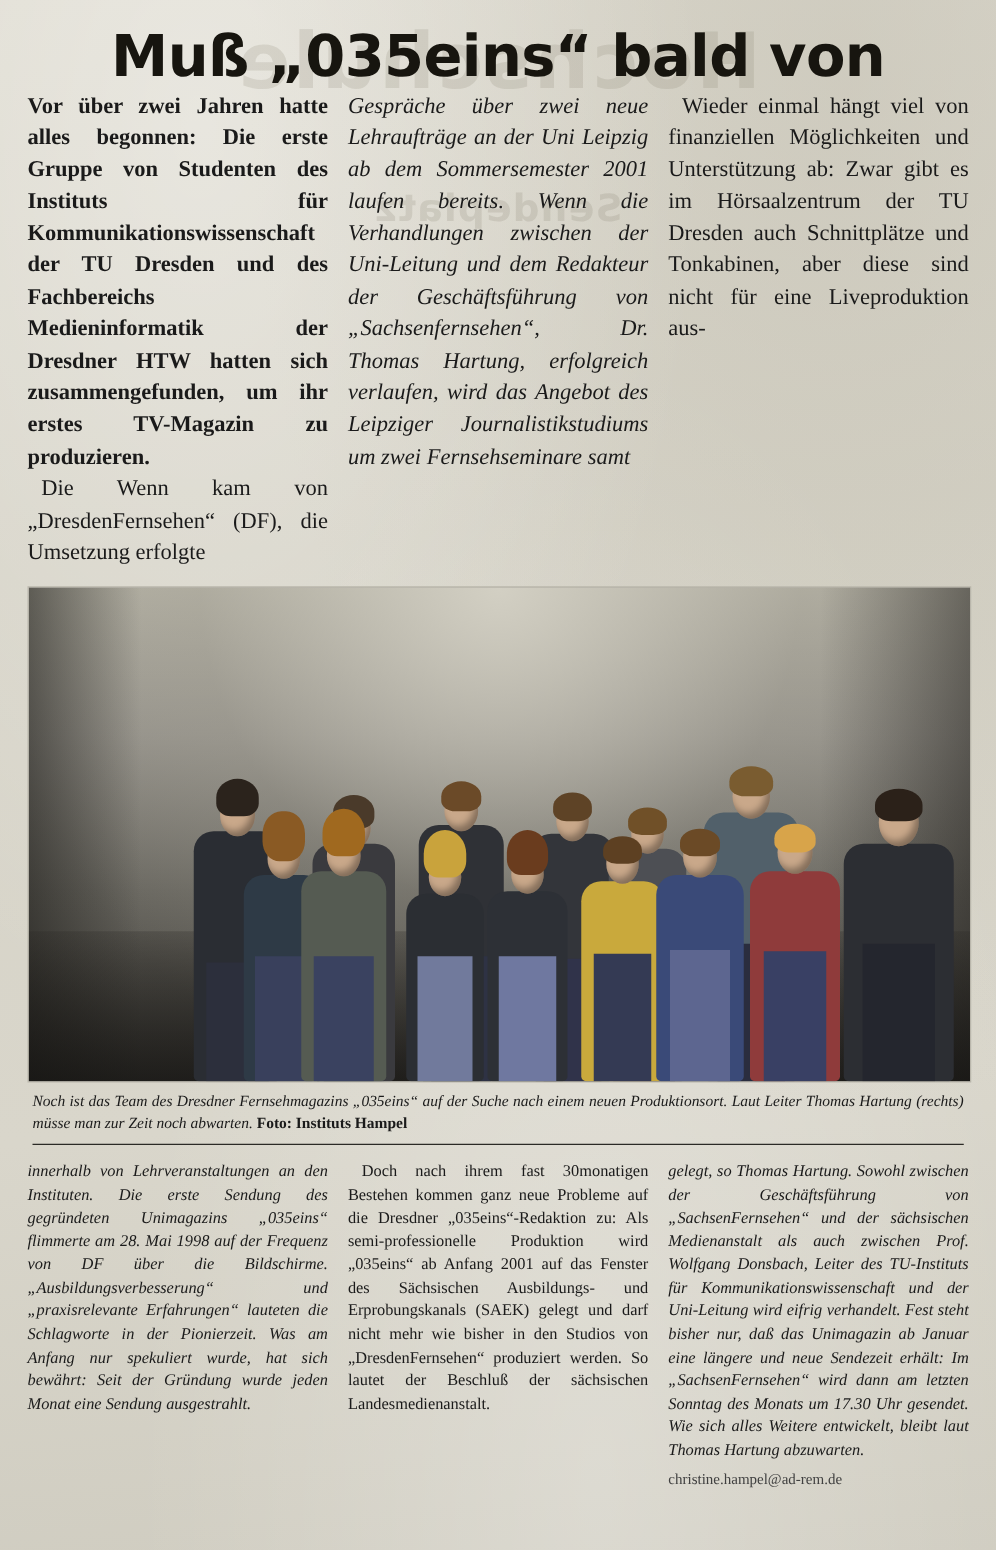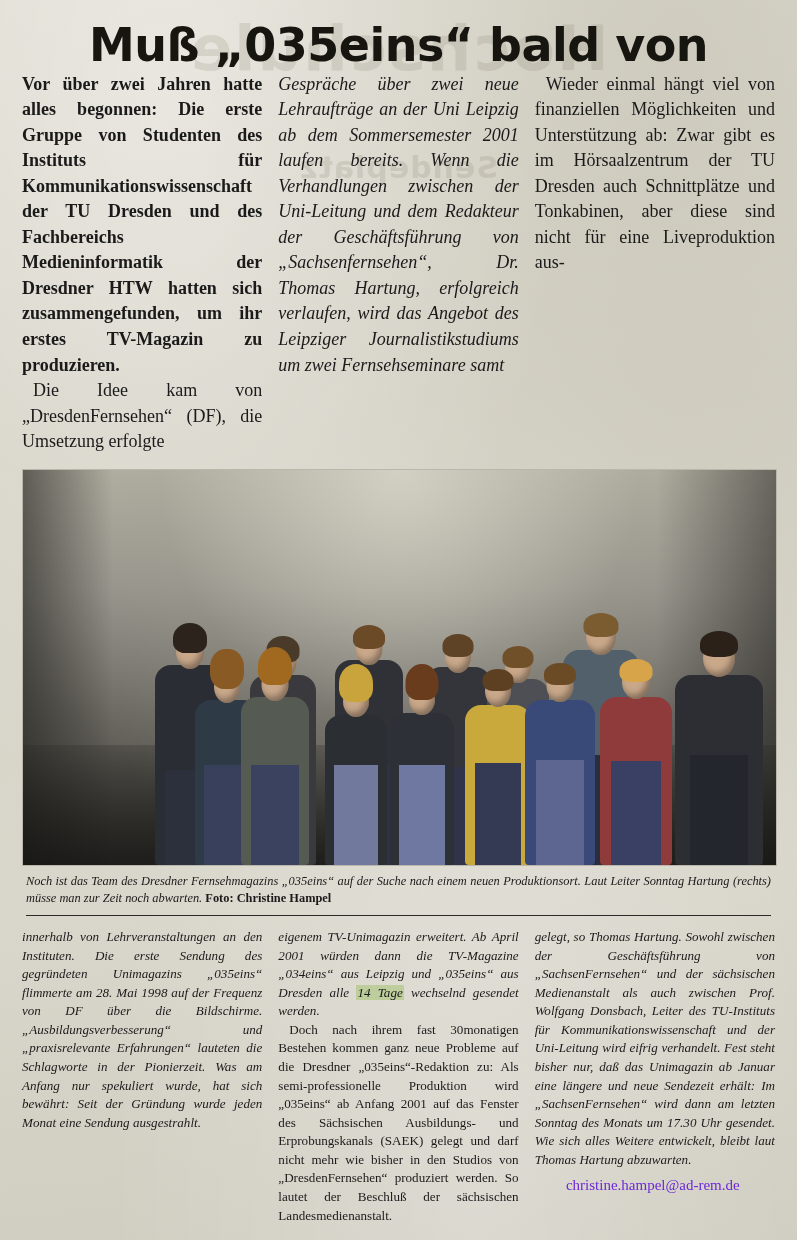--- a/index.html
+++ b/index.html
@@ -194,25 +194,25 @@
     font-style: normal;
     font-weight: bold;
   }
   .rule {
     height: 1px;
     background: #2b2a26;
     margin: 8px 4px 12px 4px;
   }
 
   .email {
-    text-align: center;
-    font-size: 15px;
+    text-align: left;
+    font-size: 12px;
     margin-top: 6px;
     padding-right: 4px;
-    color: #6d28d9;
+    color: #404040;
   }
 
   .bottom-cols .col {
     font-size: 13.1px;
     line-height: 1.42;
   }
   .bottom-cols .col p { text-indent: 11px; }
   .bottom-cols .col p.first { text-indent: 0; }
 
   .hl {
@@ -230,21 +230,21 @@
 <div class="sheet">
 
   <h1 class="headline">
     <span>Muß „035eins“ bald von</span><br>
   </h1>
 
 
   <div class="cols">
     <div class="col">
       <p class="lead">Vor über zwei Jahren hatte alles begonnen: Die erste Gruppe von Studenten des Instituts für Kommunikationswissenschaft der TU Dresden und des Fachbereichs Medieninformatik der Dresdner HTW hatten sich zusammengefunden, um ihr erstes TV-Magazin zu produzieren.</p>
-      <p>Die Idee kam von „DresdenFernsehen“ (DF), die Umsetzung erfolgte</p>
+      <p>Die Wenn kam von „DresdenFernsehen“ (DF), die Umsetzung erfolgte</p>
     </div>
     <div class="col">
       <p class="first">Gespräche über zwei neue Lehraufträge an der Uni Leipzig ab dem Sommersemester 2001 laufen bereits. Wenn die Verhandlungen zwischen der Uni-Leitung und dem Redakteur der Geschäftsführung von „Sachsenfernsehen“, Dr. Thomas Hartung, erfolgreich verlaufen, wird das Angebot des Leipziger Journalistikstudiums um zwei Fernsehseminare samt</p>
     </div>
     <div class="col">
       <p>Wieder einmal hängt viel von finanziellen Möglichkeiten und Unterstützung ab: Zwar gibt es im Hörsaalzentrum der TU Dresden auch Schnittplätze und Tonkabinen, aber diese sind nicht für eine Liveproduktion aus-</p>
     </div>
   </div>
 
   <div class="photo-wrap">
@@ -335,32 +335,31 @@
       </div>
       <div class="person" style="left:650px;width:92px;height:300px;">
         <div class="p-body" style="width:88px;height:190px;background:#2c2e33;"></div>
         <div class="p-legs" style="width:58px;height:110px;background:#24262e;"></div>
         <div class="p-head" style="bottom:188px;width:32px;height:38px;"></div>
         <div class="p-hair" style="bottom:208px;width:38px;height:26px;background:#2b2119;"></div>
       </div>
     </div>
 
     <div class="caption">
-      <span>Noch ist das Team des Dresdner Fernsehmagazins „035eins“ auf der Suche nach einem neuen Produktionsort. Laut Leiter Sonntag Hartung (rechts) müsse man zur Zeit noch abwarten.</span>
-      <b>Foto: Christine Hampel</b>
+      <span>Noch ist das Team des Dresdner Fernsehmagazins „035eins“ auf der Suche nach einem neuen Produktionsort. Laut Leiter Thomas Hartung (rechts) müsse man zur Zeit noch abwarten.</span>
+      <b>Foto: Instituts Hampel</b>
     </div>
     <div class="rule"></div>
   </div>
 
   <div class="cols bottom-cols">
     <div class="col">
       <p class="first">innerhalb von Lehrveranstaltungen an den Instituten. Die erste Sendung des gegründeten Unimagazins „035eins“ flimmerte am 28. Mai 1998 auf der Frequenz von DF über die Bildschirme. „Ausbildungsverbesserung“ und „praxisrelevante Erfahrungen“ lauteten die Schlagworte in der Pionierzeit. Was am Anfang nur spekuliert wurde, hat sich bewährt: Seit der Gründung wurde jeden Monat eine Sendung ausgestrahlt.</p>
     </div>
     <div class="col">
-      <p class="first">eigenem TV-Unimagazin erweitert. Ab April 2001 würden dann die TV-Magazine „034eins“ aus Leipzig und „035eins“ aus Dresden alle <span class="hl" style="background:#a8c47899">14 Tage</span> wechselnd gesendet werden.</p>
       <p>Doch nach ihrem fast 30monatigen Bestehen kommen ganz neue Probleme auf die Dresdner „035eins“-Redaktion zu: Als semi-professionelle Produktion wird „035eins“ ab Anfang 2001 auf das Fenster des Sächsischen Ausbildungs- und Erprobungskanals (SAEK) gelegt und darf nicht mehr wie bisher in den Studios von „DresdenFernsehen“ produziert werden. So lautet der Beschluß der sächsischen Landesmedienanstalt.</p>
     </div>
     <div class="col">
       <p class="first">gelegt, so Thomas Hartung. Sowohl zwischen der Geschäftsführung von „SachsenFernsehen“ und der sächsischen Medienanstalt als auch zwischen Prof. Wolfgang Donsbach, Leiter des TU-Instituts für Kommunikationswissenschaft und der Uni-Leitung wird eifrig verhandelt. Fest steht bisher nur, daß das Unimagazin ab Januar eine längere und neue Sendezeit erhält: Im „SachsenFernsehen“ wird dann am letzten Sonntag des Monats um 17.30 Uhr gesendet. Wie sich alles Weitere entwickelt, bleibt laut Thomas Hartung abzuwarten.</p>
       <div class="email">christine.hampel@ad-rem.de</div>
     </div>
   </div>
 
 </div>
 

